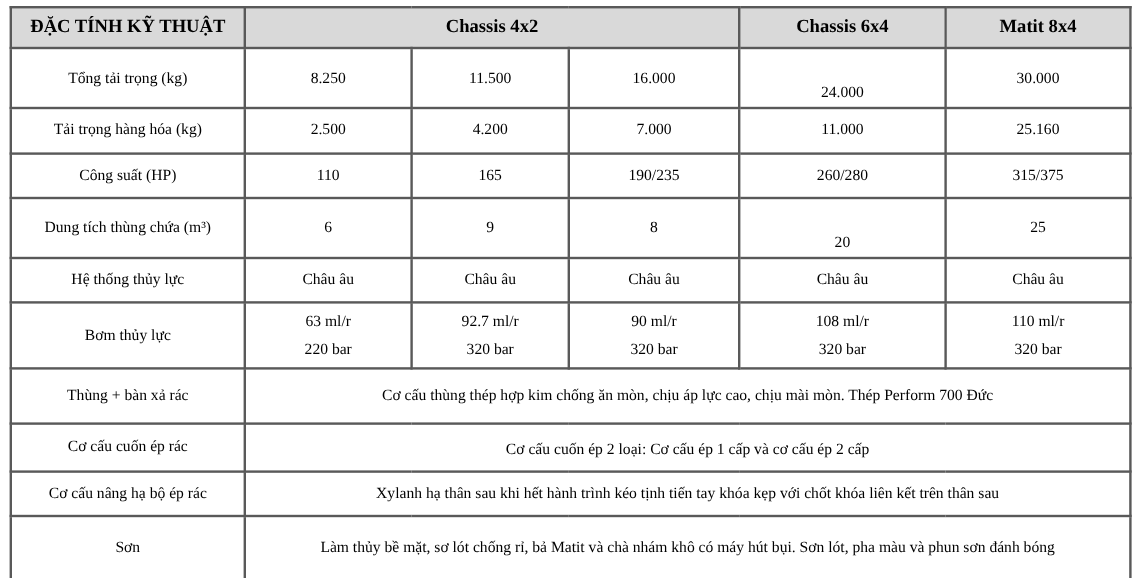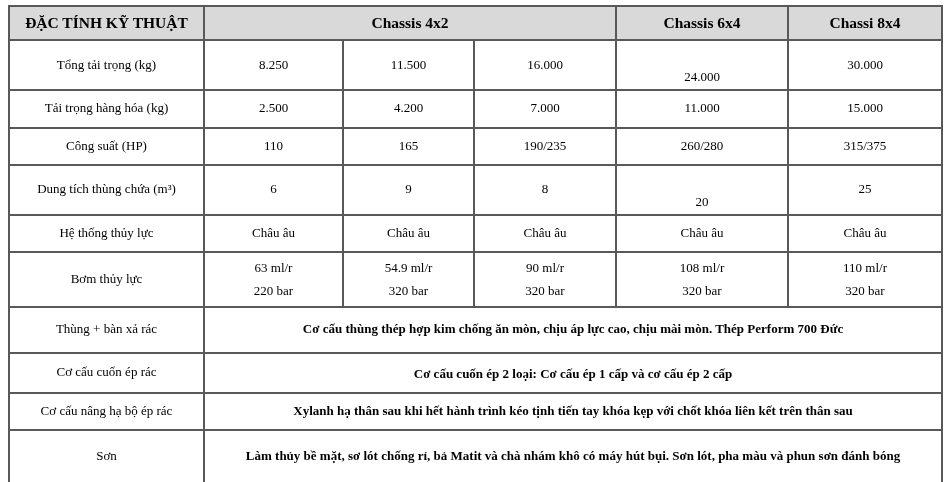--- a/index.html
+++ b/index.html
@@ -44,59 +44,58 @@
     vertical-align: middle;
     padding-top: 27px;
   }
   td.span-low {
     vertical-align: bottom;
     padding-bottom: 8px;
   }
   td.span-cell {
     padding-left: 10px;
     padding-right: 10px;
-    font-weight: bold;
   }
 </style>
 </head>
 <body>
 
 <table class="spec-table">
   <colgroup>
     <col style="width:195px">
     <col style="width:139px">
     <col style="width:131px">
     <col style="width:142px">
     <col style="width:172px">
     <col style="width:154px">
   </colgroup>
   <thead>
     <tr style="height:34px">
       <th>ĐẶC TÍNH KỸ THUẬT</th>
       <th colspan="3">Chassis 4x2</th>
       <th>Chassis 6x4</th>
-      <th>Chassi 8x4</th>
+      <th>Matit 8x4</th>
     </tr>
   </thead>
   <tbody>
     <tr style="height:37px">
       <td class="row-label">Tổng tải trọng (kg)</td>
       <td>8.250</td>
       <td>11.500</td>
       <td>16.000</td>
       <td class="shift-down">24.000</td>
       <td>30.000</td>
     </tr>
     <tr style="height:38px">
       <td class="row-label">Tải trọng hàng hóa (kg)</td>
       <td>2.500</td>
       <td>4.200</td>
       <td>7.000</td>
       <td>11.000</td>
-      <td>15.000</td>
+      <td>25.160</td>
     </tr>
     <tr style="height:37px">
       <td class="row-label">Công suất (HP)</td>
       <td>110</td>
       <td>165</td>
       <td>190/235</td>
       <td>260/280</td>
       <td>315/375</td>
     </tr>
     <tr style="height:36px">
@@ -115,21 +114,21 @@
       <td>Châu âu</td>
       <td>Châu âu</td>
     </tr>
     <tr style="height:55px">
       <td class="row-label">Bơm thủy lực</td>
       <td>
         <div class="pump-line">63 ml/r</div>
         <div class="pump-line">220 bar</div>
       </td>
       <td>
-        <div class="pump-line">54.9 ml/r</div>
+        <div class="pump-line">92.7 ml/r</div>
         <div class="pump-line">320 bar</div>
       </td>
       <td>
         <div class="pump-line">90 ml/r</div>
         <div class="pump-line">320 bar</div>
       </td>
       <td>
         <div class="pump-line">108 ml/r</div>
         <div class="pump-line">320 bar</div>
       </td>

